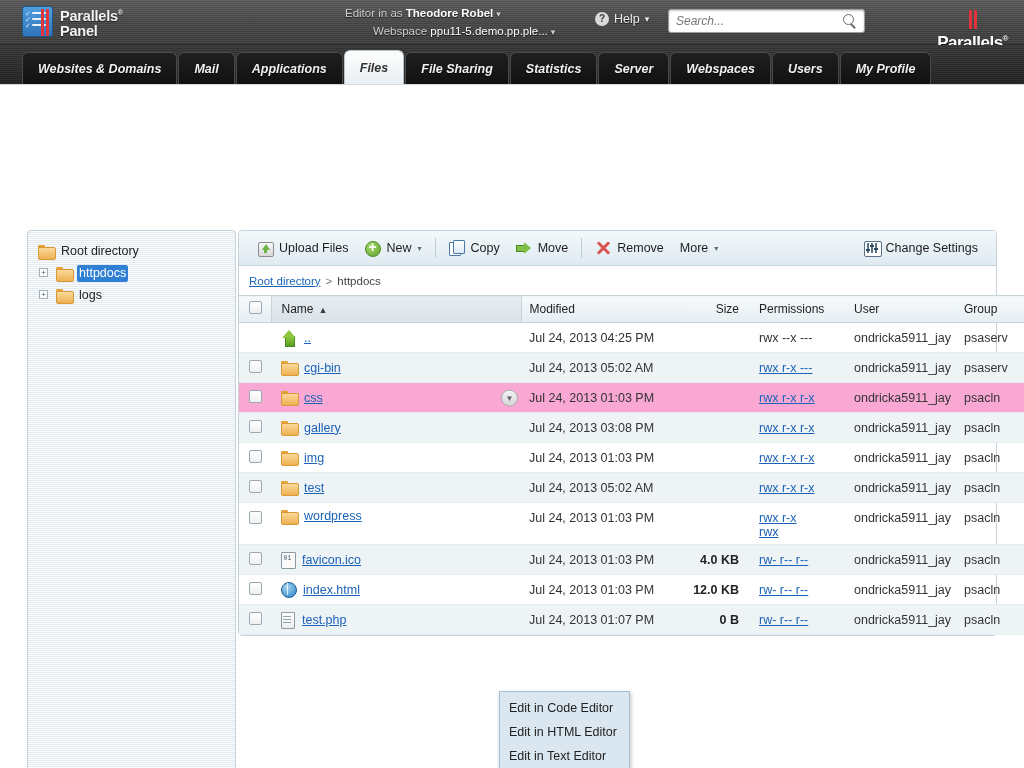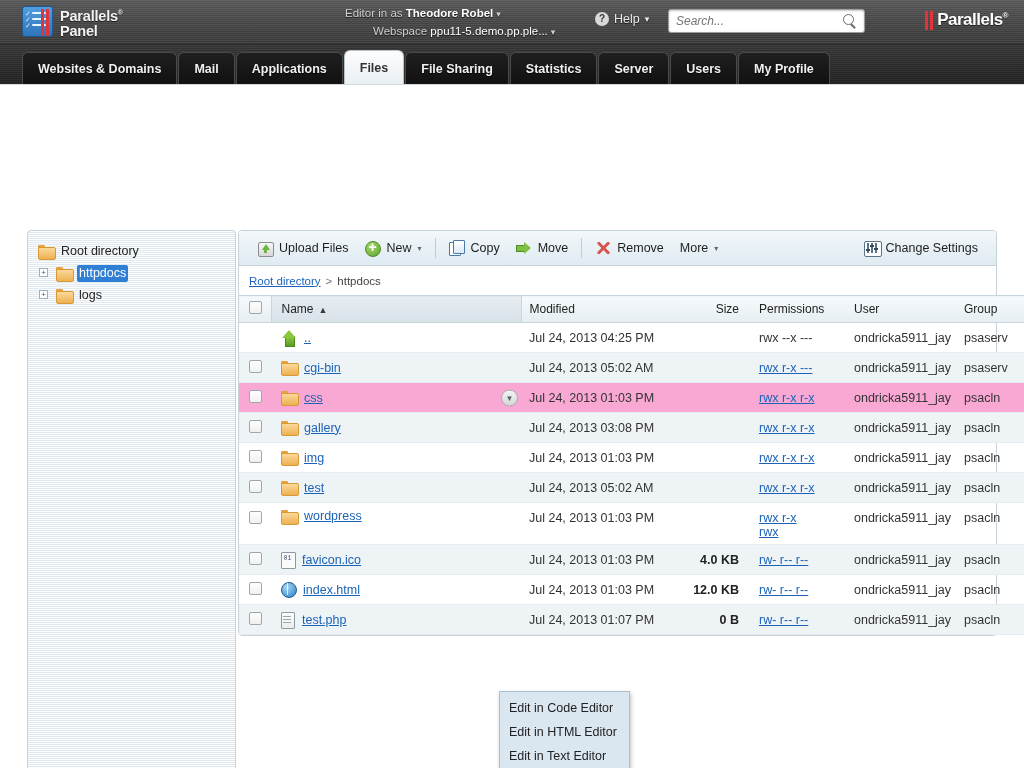--- a/index.html
+++ b/index.html
@@ -99,21 +99,21 @@
     width: 9px; height: 9px; border: 1.6px solid #6a6a6a; border-radius: 50%;
   }
   .search-ico::after {
     content: ""; position: absolute; left: 8px; top: 9px;
     width: 6px; height: 1.6px; background: #6a6a6a;
     transform: rotate(45deg); transform-origin: left center;
   }
 
   .pwordmark {
     position: absolute; right: 16px; top: 10px;
-    display: flex; align-items: center; gap: 4px;
+    display: flex; align-items: center; gap: 4px; flex-direction: column;
   }
   .pwordmark .pbars { display: flex; gap: 2px; }
   .pwordmark .pbars i { display: block; width: 3px; height: 19px; background: #e0333a; }
   .pwordmark .ptext {
     color: #ffffff; font-size: 17px; font-weight: bold; letter-spacing: -0.5px;
     text-shadow: 0 1px 1px rgba(0,0,0,0.6);
   }
   .pwordmark .ptext sup { font-size: 8px; vertical-align: super; }
 
   
@@ -135,20 +135,21 @@
     position: relative;
     height: 32px; padding: 0 15px;
     display: flex; align-items: center;
     color: #f0f0f0; font-size: 12.5px; font-weight: bold;
     background: linear-gradient(to bottom, #1f1f1f, #111111);
     border-radius: 6px 6px 0 0;
     border: 1px solid #4a4a4a; border-bottom: none;
     text-shadow: 0 1px 1px rgba(0,0,0,0.85);
     margin-right: 1px;
     white-space: nowrap;
+    font-style: italic;
   }
   .tab.active {
     background: linear-gradient(to bottom, #fdfdfd, #e9eff3);
     color: #333333; text-shadow: none;
     border-color: #b6c3cb;
     height: 34px;
   }
 
   
   .page {
@@ -478,20 +479,21 @@
 </div>
 
 <div class="navbar">
   <div class="tab">Websites &amp; Domains</div>
   <div class="tab">Mail</div>
   <div class="tab">Applications</div>
   <div class="tab active">Files</div>
   <div class="tab">File Sharing</div>
   <div class="tab">Statistics</div>
   <div class="tab">Server</div>
+  <div class="tab">Webspaces</div>
   <div class="tab">Users</div>
   <div class="tab">My Profile</div>
 </div>
 
 <div class="page">
   <div class="content">
 
     <h1 class="ptitle">File Manager</h1>
 
     <div class="sidebar">

